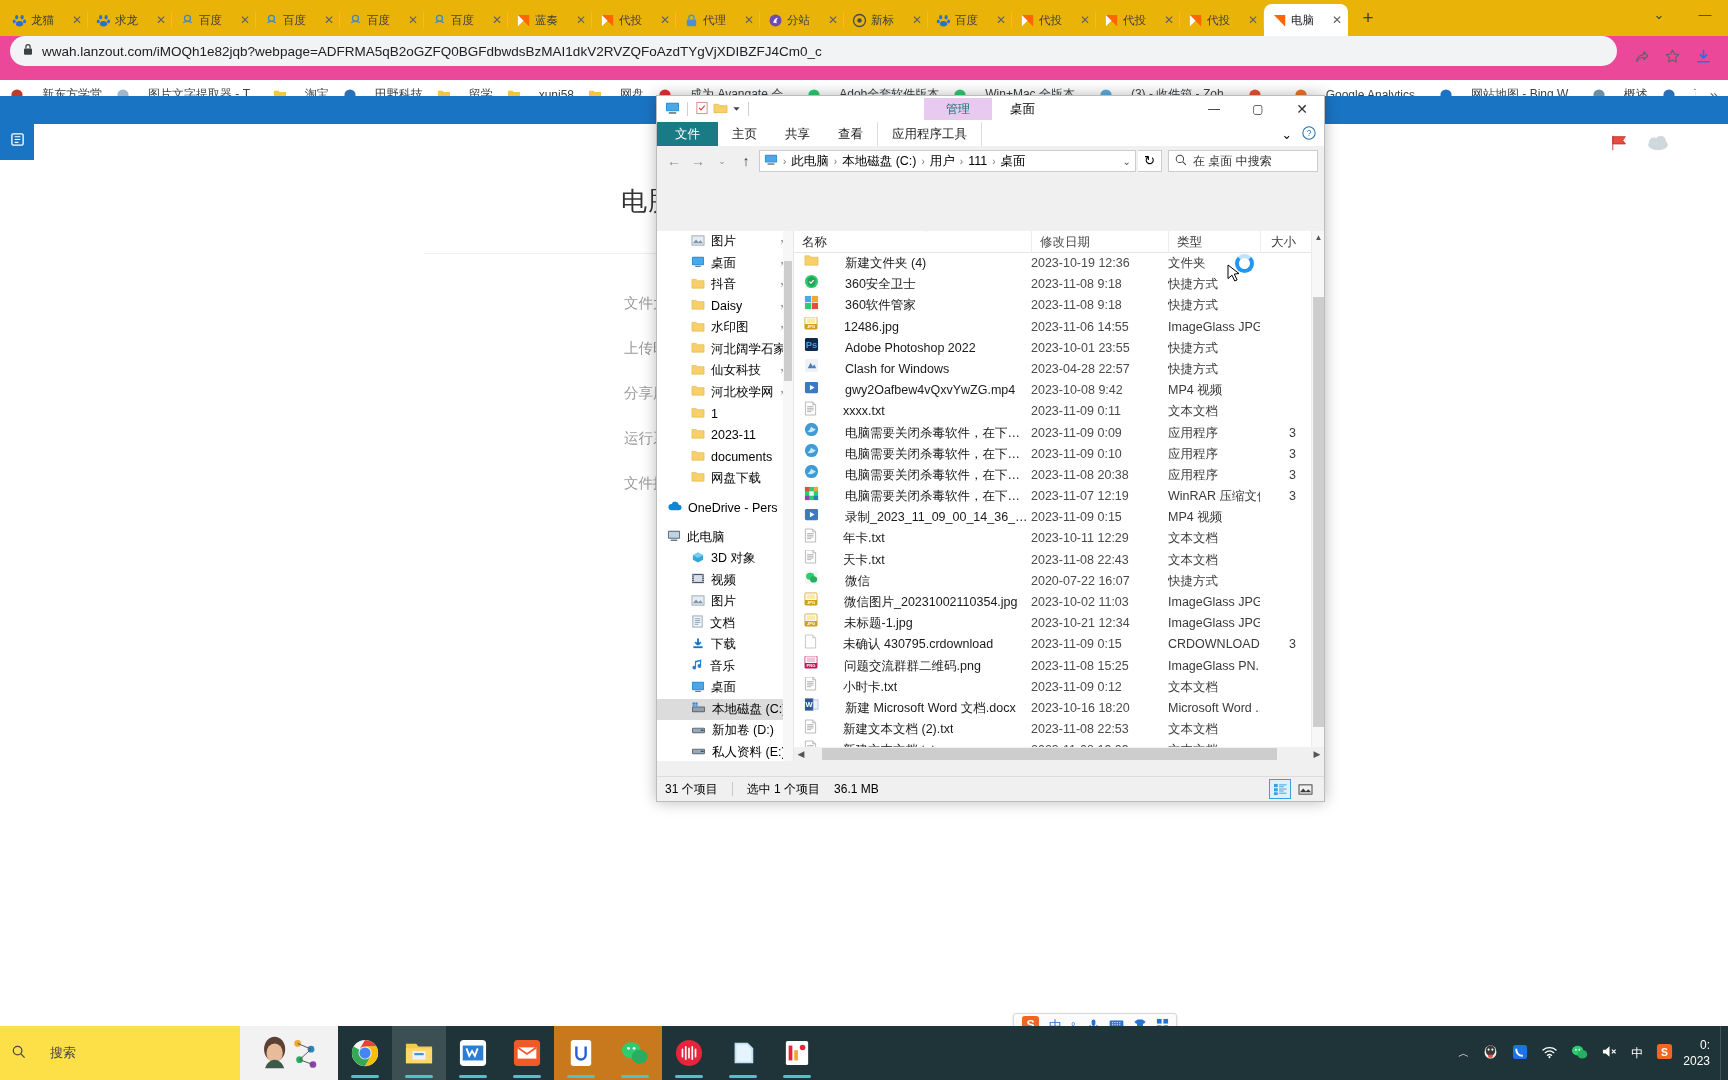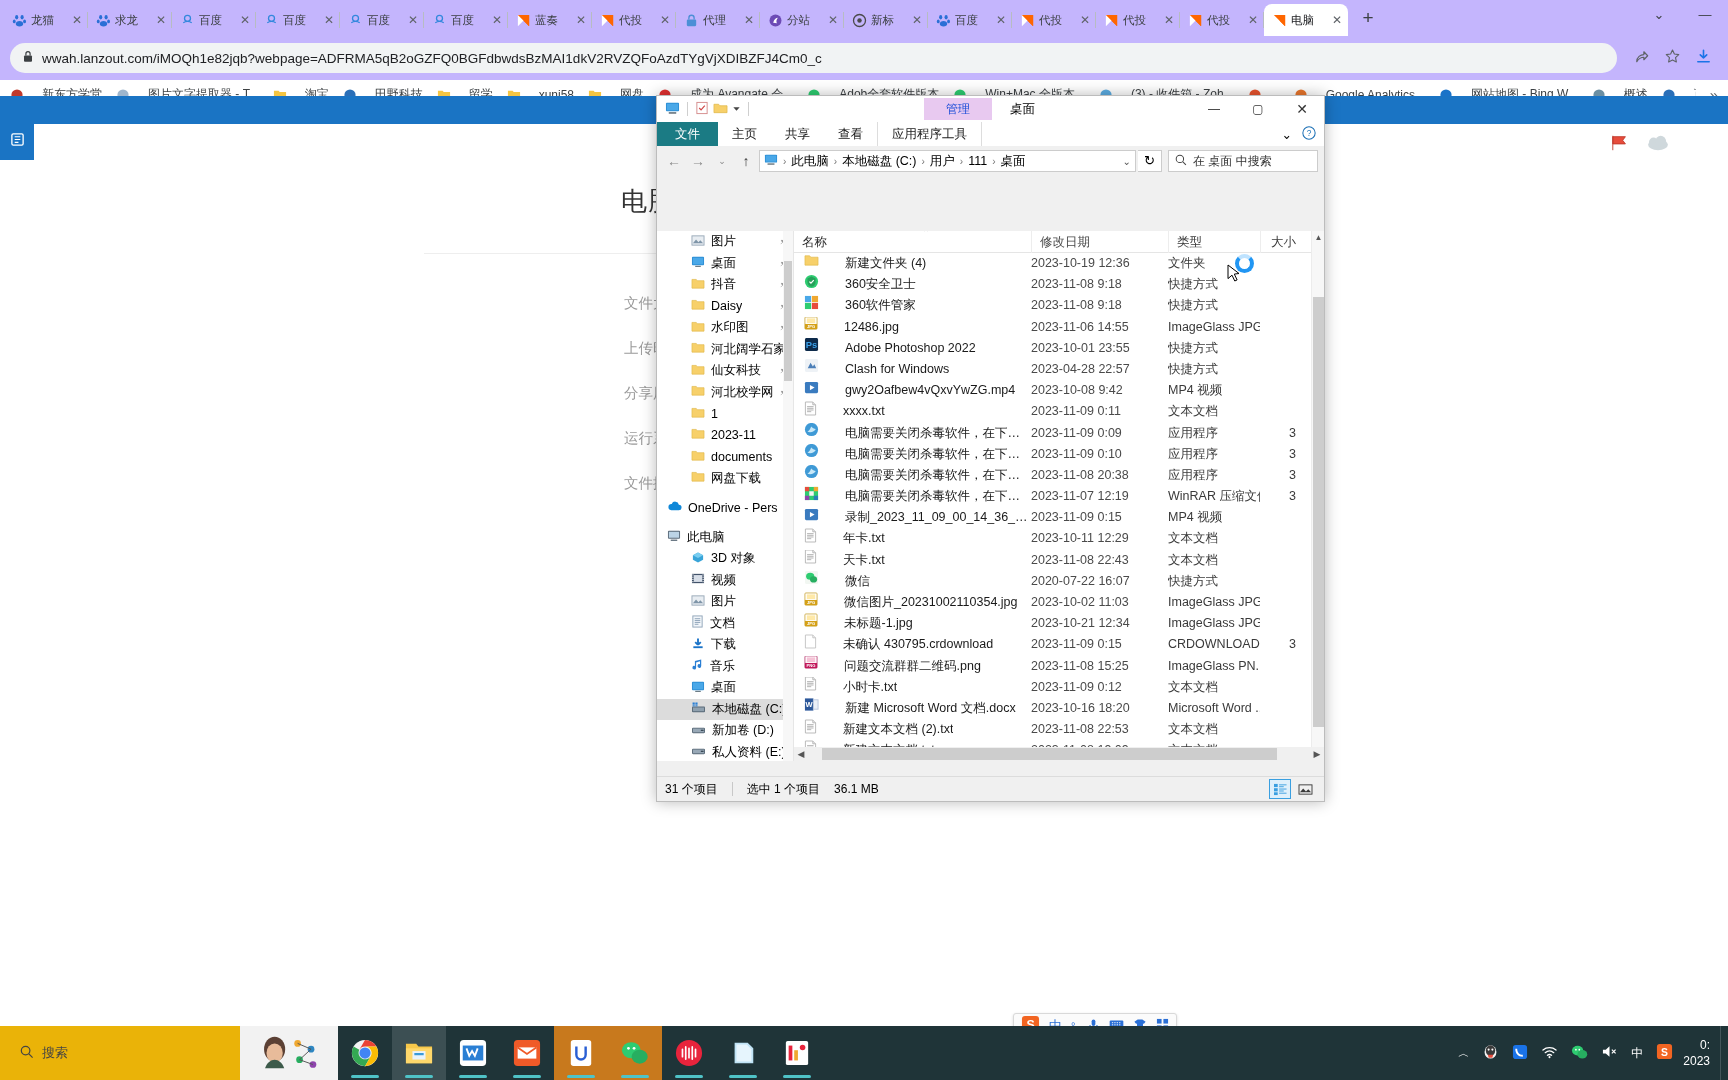--- a/index.html
+++ b/index.html
@@ -9,21 +9,21 @@
     background:#ffffff;
     font-size:13px;
     color:#202124;
     position:relative;
   }
 
   
   #browser { position:absolute; inset:0; background:#fff; }
 
   .tabstrip {
-    height:36px; background:#c4b5fd; display:flex; align-items:flex-end;
+    height:36px; background:#eab308; display:flex; align-items:flex-end;
     padding-left:4px; position:relative;
   }
   .tab {
     height:32px; width:84px; min-width:84px; display:flex; align-items:center;
     gap:4px; padding:0 4px 0 8px; position:relative;
     border-top-left-radius:8px; border-top-right-radius:8px;
     font-size:11.5px; color:#3c4043; cursor:default; overflow:hidden;
   }
   .tab:not(.active)::after {
     content:""; position:absolute; right:0; top:8px; height:16px; width:1px; background:#b7bcc2;
@@ -33,21 +33,21 @@
   .tab .tlabel {
     flex:1 1 auto; white-space:nowrap; overflow:hidden;
     -webkit-mask-image: linear-gradient(90deg,#000 70%,transparent 100%);
             mask-image: linear-gradient(90deg,#000 70%,transparent 100%);
   }
   .tab .tclose { flex:0 0 14px; font-size:12px; color:#5f6368; text-align:center; line-height:14px; }
   .newtab { width:28px; height:28px; margin:0 0 3px 6px; text-align:center; line-height:26px; font-size:19px; color:#3c4043; border-radius:50%; }
   .winctl { margin-left:auto; display:flex; align-items:flex-start; height:36px; }
   .winctl span { width:46px; height:30px; line-height:30px; text-align:center; font-size:13px; color:#3c4043; }
 
-  .omnibar { height:44px; background:#c4b5fd; display:flex; align-items:center; padding:0 10px; gap:16px; }
+  .omnibar { height:44px; background:#ec4899; display:flex; padding:0 10px; gap:16px; }
   .urlbox {
     flex:1; height:30px; background:#f1f3f4; border-radius:16px; display:flex; align-items:center;
     padding:0 12px; gap:8px; font-size:13.5px; color:#202124; overflow:hidden; white-space:nowrap;
   }
   .urlbox .urltext { overflow:hidden; text-overflow:clip; white-space:nowrap; }
   .omni-icons { display:flex; gap:14px; align-items:center; padding-right:6px; }
 
   .bookmarks {
     height:30px; background:#fff; display:flex; align-items:center; gap:14px;
     padding:0 10px; font-size:12px; color:#3c4043; white-space:nowrap; overflow:hidden;
@@ -84,21 +84,21 @@
   #explorer {
     position:absolute; left:656px; top:95px; width:669px; height:707px;
     background:#f0f0f0; border:1px solid #bcbcbc;
     box-shadow:0 0 14px rgba(0,0,0,.28);
     font-size:12.5px; color:#000;
   }
   .ex-titlebar { height:26px; background:#fff; display:flex; align-items:center; }
   .qat { display:flex; align-items:center; gap:4px; padding-left:8px; }
   .qat .sep { width:1px; height:14px; background:#cfcfcf; margin:0 3px; }
   .ctx-tab {
-    margin-left:172px; background:#e8c9f0; color:#1d4ed8; font-size:12px;
+    margin-left:172px; background:#e8c9f0; color:#0f766e; font-size:12px;
     padding:4px 22px; line-height:14px;
   }
   .ex-title { margin-left:18px; font-size:12.5px; }
   .ex-winbtns { margin-left:auto; display:flex; }
   .ex-winbtns span { width:44px; height:26px; line-height:26px; text-align:center; font-size:12px; color:#333; }
   .ex-winbtns span.cls { font-size:14px; }
 
   .ribbon-tabs { height:24px; background:#fff; display:flex; align-items:stretch; font-size:12.5px; position:relative; }
   .ribbon-tabs .rt { padding:0 14px; display:flex; align-items:center; color:#1a1a1a; }
   .ribbon-tabs .rt.file { background:#1b7b84; color:#fff; padding:0 18px; }
@@ -181,22 +181,22 @@
     border:1px solid #d9d9d9; border-radius:3px; display:flex; align-items:center;
     gap:9px; padding:0 7px; box-shadow:0 1px 3px rgba(0,0,0,.15);
   }
 
   
   #taskbar {
     position:absolute; left:0; bottom:0; width:1728px; height:54px;
     background:#1f3438; display:flex; align-items:center;
   }
   .tb-search {
-    width:240px; height:54px; background:#eab308; display:flex; align-items:center;
-    padding-left:20px; font-size:13px; color:#444; gap:8px;
+    width:240px; height:54px; background:#fde047; display:flex; align-items:center;
+    padding-left:12px; font-size:13px; color:#444; gap:24px;
   }
   .tb-widget { width:98px; height:54px; background:#f2f2f2; display:flex; align-items:center; justify-content:center; }
   .tb-apps { display:flex; height:54px; align-items:stretch; }
   .tb-app { width:54px; display:flex; align-items:center; justify-content:center; position:relative; }
   .tb-app.running::after { content:""; position:absolute; bottom:2px; left:13px; width:28px; height:3px; background:#4fc3c7; border-radius:2px; }
   .tb-app.active { background:#3c4f53; }
   .tb-app.hl { background:#c8791d; }
   .tb-tray { margin-left:auto; display:flex; align-items:center; gap:13px; padding-right:10px; color:#fff; font-size:12px; }
   .tb-clock { text-align:right; font-size:12px; line-height:16px; color:#fff; padding-right:10px; }
   .tb-showdesk { width:8px; height:54px; border-left:1px solid #43555a; }

